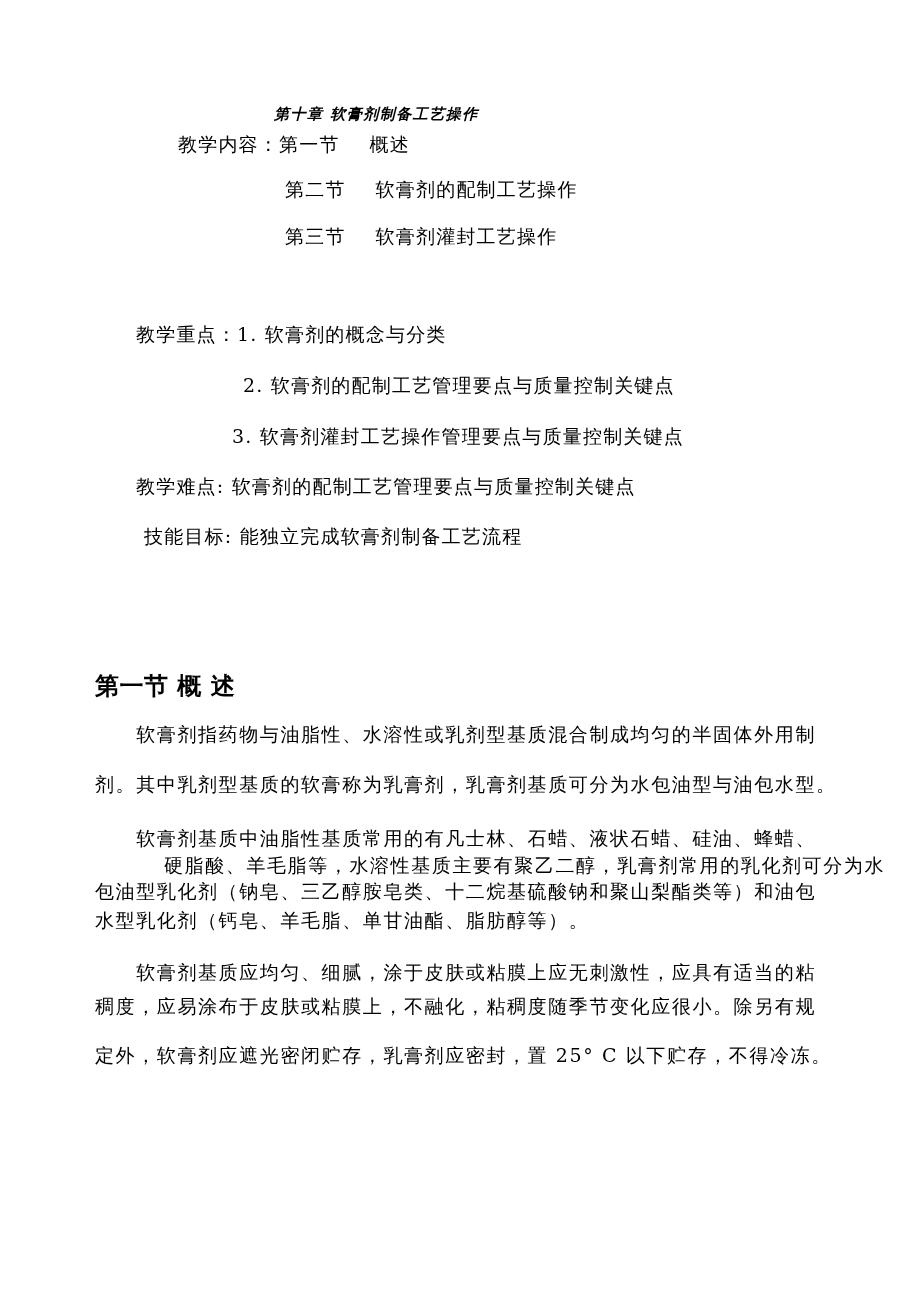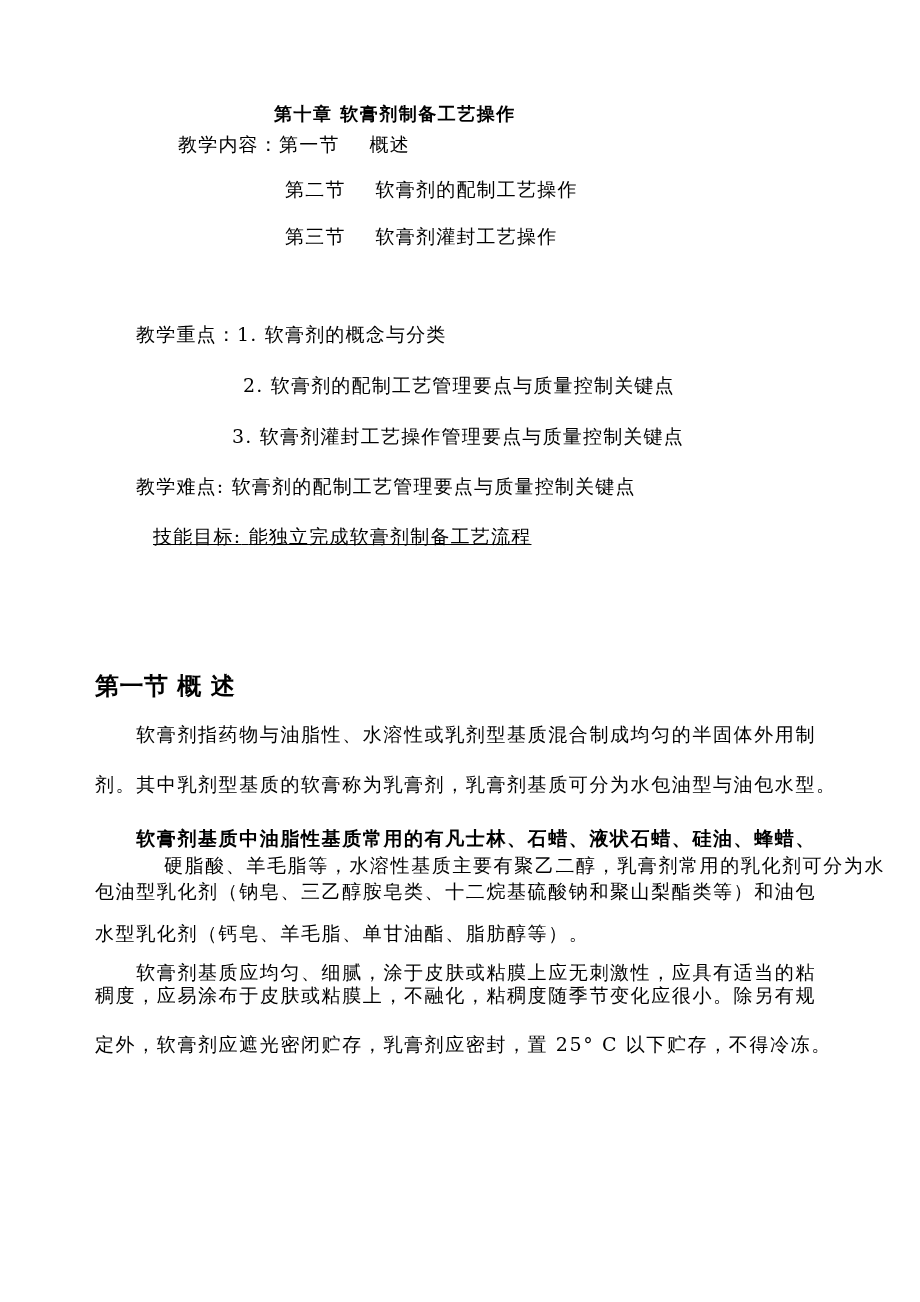--- a/index.html
+++ b/index.html
@@ -20,22 +20,23 @@
       white-space: nowrap;
       font-size: 19px;
       line-height: 22px;
       letter-spacing: 1.2px;
     }
     .bold {
       font-family: "DejaVu Sans", "Liberation Sans", sans-serif;
       font-weight: bold;
     }
     .title {
-      font-size: 18px;
+      font-size: 15px;
       letter-spacing: 1.5px;
+      font-style: italic;
     }
     .section-head {
       font-size: 24px;
       letter-spacing: 0.5px;
     }
     .gap { display: inline-block; width: 30px; }
     .para {
       position: absolute;
       left: 95px;
       width: 790px;
@@ -72,36 +73,36 @@
 </div>
 <div class="line" style="left:232px; top:425px;">
   <span>3. 软膏剂灌封工艺操作管理要点与质量控制关键点</span>
 </div>
 
 <div class="line" style="left:136px; top:475px;">
   <span>教学难点:</span>
   <span>软膏剂的配制工艺管理要点与质量控制关键点</span>
 </div>
 
-<div class="line" style="left:153px; top:525px;text-decoration:underline;">
+<div class="line" style="left:144px; top:525px;">
   <span>技能目标:</span>
   <span>能独立完成软膏剂制备工艺流程</span>
 </div>
 
 <div class="line bold section-head" style="left:95px; top:675px;">第一节 概 述</div>
 
 <div class="para" style="top:723px;">
   <span class="pl" style="margin-bottom:28px;">　　软膏剂指药物与油脂性、水溶性或乳剂型基质混合制成均匀的半固体外用制</span>
   <span class="pl">剂。其中乳剂型基质的软膏称为乳膏剂，乳膏剂基质可分为水包油型与油包水型。</span>
 </div>
 
 <div class="para" style="top:827px;">
-  <span class="pl" style="margin-bottom:4.5px;font-weight:bold;">　　软膏剂基质中油脂性基质常用的有凡士林、石蜡、液状石蜡、硅油、蜂蜡、</span>
+  <span class="pl" style="margin-bottom:4.5px;">　　软膏剂基质中油脂性基质常用的有凡士林、石蜡、液状石蜡、硅油、蜂蜡、</span>
   <span class="pl" style="margin-bottom:4.5px;text-align:right;">硬脂酸、羊毛脂等，水溶性基质主要有聚乙二醇，乳膏剂常用的乳化剂可分为水</span>
-  <span class="pl" style="margin-bottom:20px;">包油型乳化剂（钠皂、三乙醇胺皂类、十二烷基硫酸钠和聚山梨酯类等）和油包</span>
+  <span class="pl" style="margin-bottom:7px;">包油型乳化剂（钠皂、三乙醇胺皂类、十二烷基硫酸钠和聚山梨酯类等）和油包</span>
   <span class="pl">水型乳化剂（钙皂、羊毛脂、单甘油酯、脂肪醇等）。</span>
 </div>
 
 <div class="para" style="top:961px;">
-  <span class="pl" style="margin-bottom:1px;">　　软膏剂基质应均匀、细腻，涂于皮肤或粘膜上应无刺激性，应具有适当的粘</span>
+  <span class="pl" style="margin-bottom:12px;">　　软膏剂基质应均匀、细腻，涂于皮肤或粘膜上应无刺激性，应具有适当的粘</span>
   <span class="pl" style="margin-bottom:27px;">稠度，应易涂布于皮肤或粘膜上，不融化，粘稠度随季节变化应很小。除另有规</span>
   <span class="pl">定外，软膏剂应遮光密闭贮存，乳膏剂应密封，置 25° C 以下贮存，不得冷冻。</span>
 </div>
 
 </body></html>

